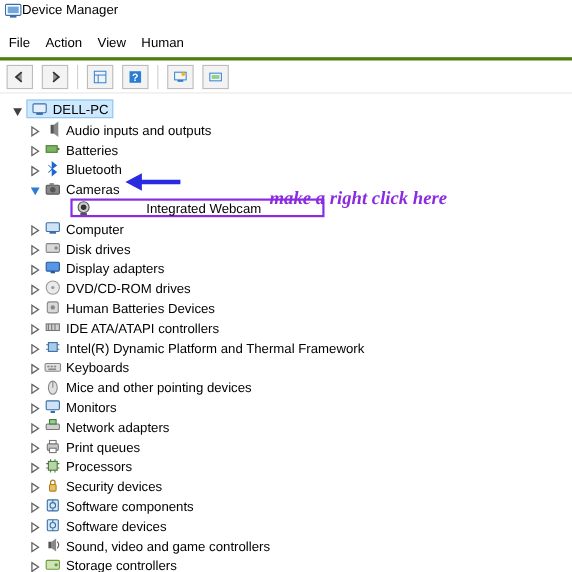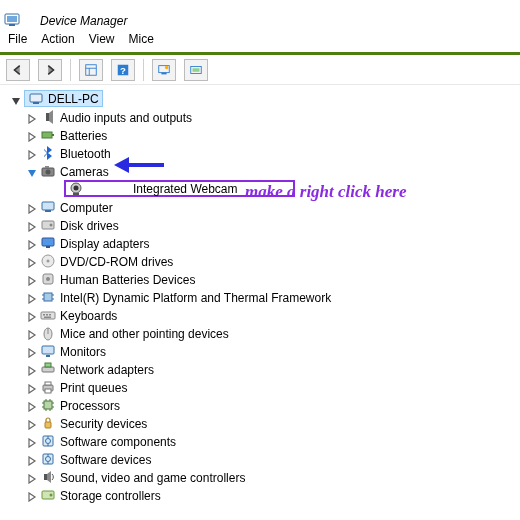--- a/index.html
+++ b/index.html
@@ -15,25 +15,24 @@
   }
   .window {
     display: flex;
     flex-direction: column;
     width: 520px;
     height: 520px;
     background: #fff;
   }
   .titlebar {
     display: flex;
-    align-items: flex-end;
+    align-items: flex-start;
     height: 28px;
     padding: 2px 6px 0 4px;
-    gap: 20px;
-    font-style: italic;
+    gap: 0;
   }
   .titlebar .app-icon {
     width: 16px; height: 16px;
     display: inline-flex;
   }
   .titlebar .title {
     font-size: 12px;
   }
   .menubar {
     display: flex;
@@ -111,21 +110,21 @@
   }
   .annotation-arrow {
     position: absolute;
     left: 112px;
     top: 69px;
     pointer-events: none;
   }
   .annotation-text {
     position: absolute;
     left: 245px;
-    top: 97px;
+    top: 85px;
     color: #8a2be2;
     font-family: Georgia, "Times New Roman", serif;
     font-style: italic;
     font-weight: bold;
     font-size: 17px;
     pointer-events: none;
   }
 </style>
 </head>
 <body>
@@ -140,21 +139,21 @@
         <rect x="5" y="12" width="6" height="2" fill="#3a6ea5"></rect>
       </svg>
     </span>
     <span class="title">Device Manager</span>
   </div>
 
   <div class="menubar">
     <span class="menu-item">File</span>
     <span class="menu-item">Action</span>
     <span class="menu-item">View</span>
-    <span class="menu-item">Mice</span>
+    <span class="menu-item">Human</span>
   </div>
 
   <div class="toolbar">
     <span class="tb-btn">
       <svg viewBox="0 0 16 16" width="14" height="14">
           <path d="M10 3 L4 8 L10 13" fill="none" stroke="#333" stroke-width="1.8"></path>
           <path d="M10 3 L4 8 L10 13 Z" fill="#333" opacity="0.5"></path>
         </svg>
     </span>
     <span class="tb-btn">
@@ -352,20 +351,36 @@
     <span class="node-label">Human Batteries Devices</span>
   </div>
         <div class="tree-row indent1">
     <span class="arrow">
             <svg viewBox="0 0 10 10" width="10" height="10">
               <path d="M2 1 L8 5 L2 9 Z" fill="none" stroke="#666" stroke-width="1.2"></path>
             </svg>
           </span>
     <span class="node-icon">
             <svg viewBox="0 0 16 16" width="16" height="16">
+              <rect x="2" y="5" width="12" height="6" fill="#d0d0d0" stroke="#777"></rect>
+              <line x1="4" y1="5" x2="4" y2="11" stroke="#777"></line>
+              <line x1="7" y1="5" x2="7" y2="11" stroke="#777"></line>
+              <line x1="10" y1="5" x2="10" y2="11" stroke="#777"></line>
+            </svg>
+          </span>
+    <span class="node-label">IDE ATA/ATAPI controllers</span>
+  </div>
+        <div class="tree-row indent1">
+    <span class="arrow">
+            <svg viewBox="0 0 10 10" width="10" height="10">
+              <path d="M2 1 L8 5 L2 9 Z" fill="none" stroke="#666" stroke-width="1.2"></path>
+            </svg>
+          </span>
+    <span class="node-icon">
+            <svg viewBox="0 0 16 16" width="16" height="16">
               <rect x="4" y="4" width="8" height="8" fill="#a8cbe8" stroke="#3a6ea5"></rect>
               <line x1="2" y1="6" x2="4" y2="6" stroke="#3a6ea5"></line>
               <line x1="2" y1="10" x2="4" y2="10" stroke="#3a6ea5"></line>
               <line x1="12" y1="6" x2="14" y2="6" stroke="#3a6ea5"></line>
               <line x1="12" y1="10" x2="14" y2="10" stroke="#3a6ea5"></line>
             </svg>
           </span>
     <span class="node-label">Intel(R) Dynamic Platform and Thermal Framework</span>
   </div>
         <div class="tree-row indent1">

